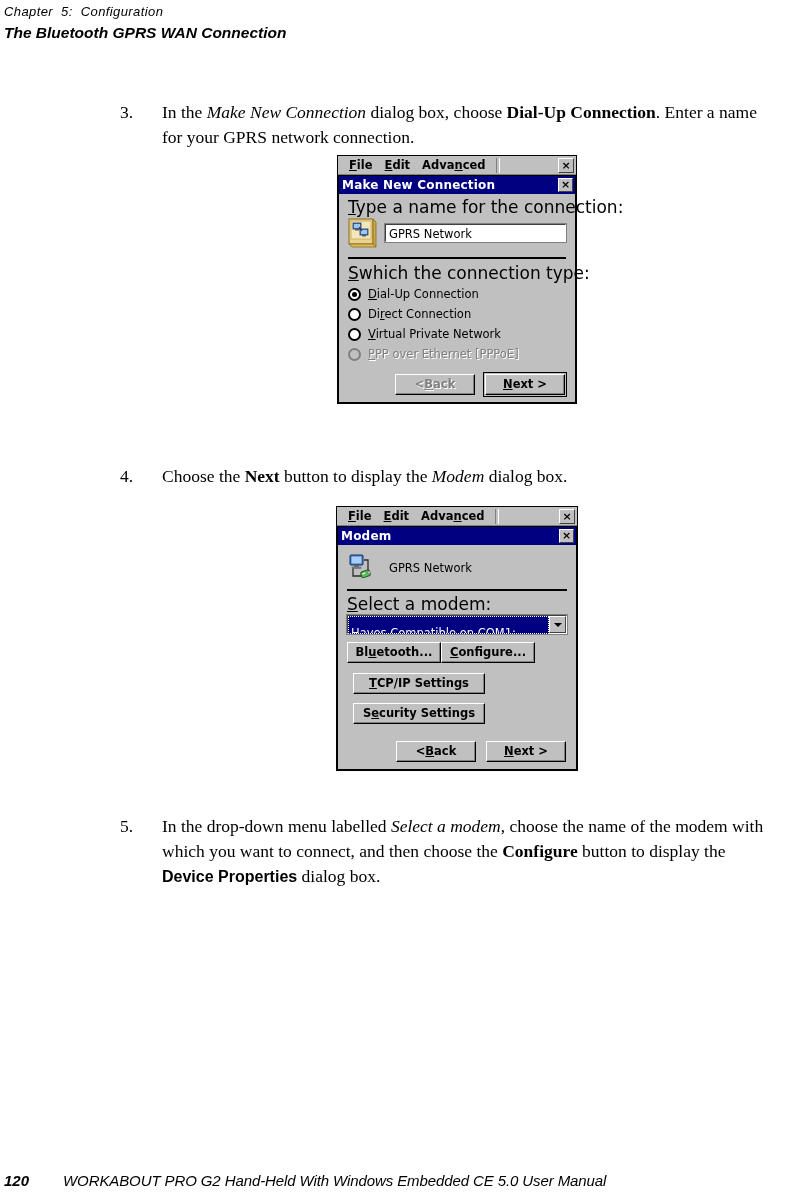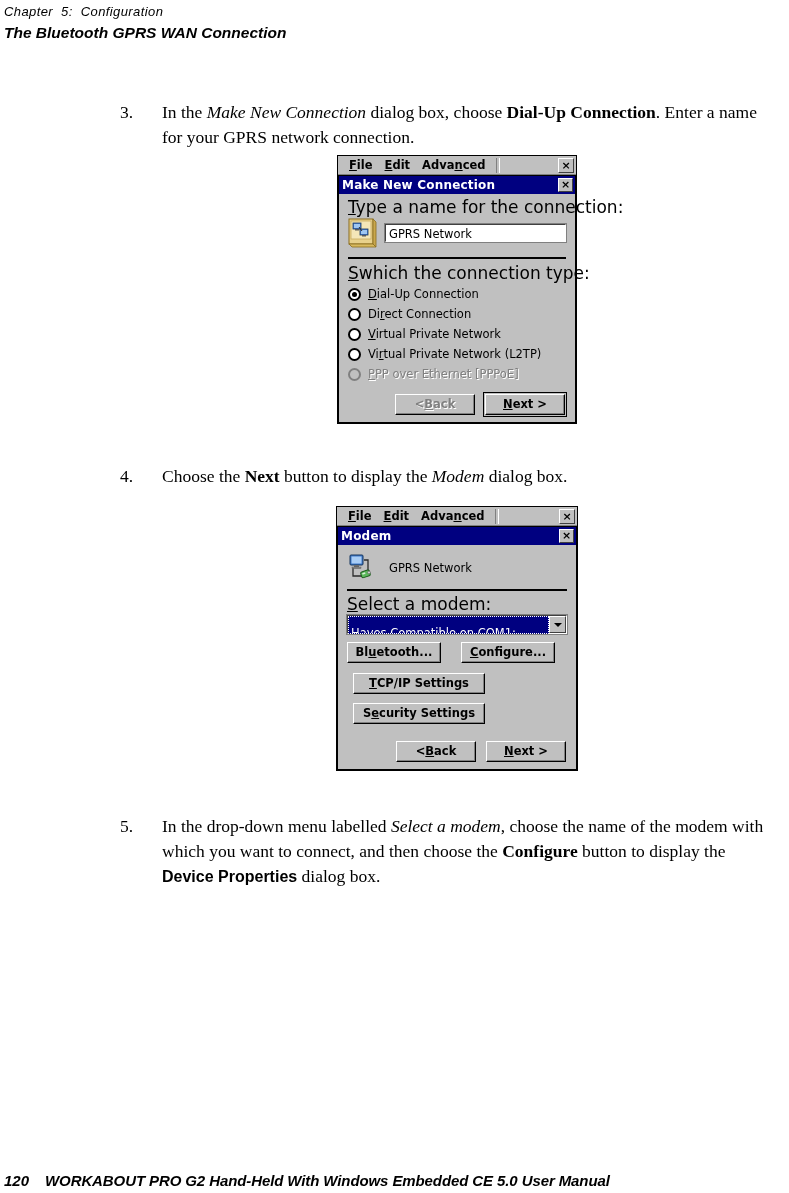--- a/index.html
+++ b/index.html
@@ -319,40 +319,41 @@
   }
   .arrow-down {
     width: 0; height: 0;
     border-left: 4px solid transparent;
     border-right: 4px solid transparent;
     border-top: 4px solid #000000;
   }
 
   .ce-btnrow {
     display: flex;
-    gap: 20px;
+    gap: 0;
     margin-top: 8px;
   }
 
   
   .footer {
     position: absolute;
     left: 4px;
     bottom: 4px;
     display: flex;
     align-items: baseline;
     font-family: "Liberation Sans", sans-serif;
     font-style: italic;
     font-weight: bold;
     font-size: 15px;
   }
   .footer-page { margin-right: 16px; }
   .footer-text {
-    font-weight: bold;
+    font-weight: normal;
     letter-spacing: -0.1px;
+    margin-left: 18px;
   }
 </style>
 </head>
 <body>
 
 <div class="runhead">
   <div class="runhead-chapter">Chapter  5:  Configuration</div>
   <div class="runhead-title">The Bluetooth GPRS WAN Connection</div>
 </div>
 
@@ -413,24 +414,20 @@
           <span class="ce-radio-label"><span></span><span class="acc">D</span><span>ial-Up Connection</span></span>
         </div>
         <div class="ce-radio-row">
           <span class="ce-radio"></span>
           <span class="ce-radio-label"><span>Di</span><span class="acc">r</span><span>ect Connection</span></span>
         </div>
         <div class="ce-radio-row">
           <span class="ce-radio"></span>
           <span class="ce-radio-label"><span></span><span class="acc">V</span><span>irtual Private Network</span></span>
         </div>
-        <div class="ce-radio-row">
-          <span class="ce-radio"></span>
-          <span class="ce-radio-label"><span>Vi</span><span class="acc">r</span><span>tual Private Network (L2TP)</span></span>
-        </div>
         <div class="ce-radio-row disabled">
           <span class="ce-radio disabled"></span>
           <span class="ce-radio-label"><span></span><span class="acc">P</span><span>PP over Ethernet [PPPoE]</span></span>
         </div>
       </div>
 
       <div class="ce-navrow">
         <div class="ce-btn ce-navbtn disabled">
             <span>&lt; </span>
             <span class="acc">B</span>

